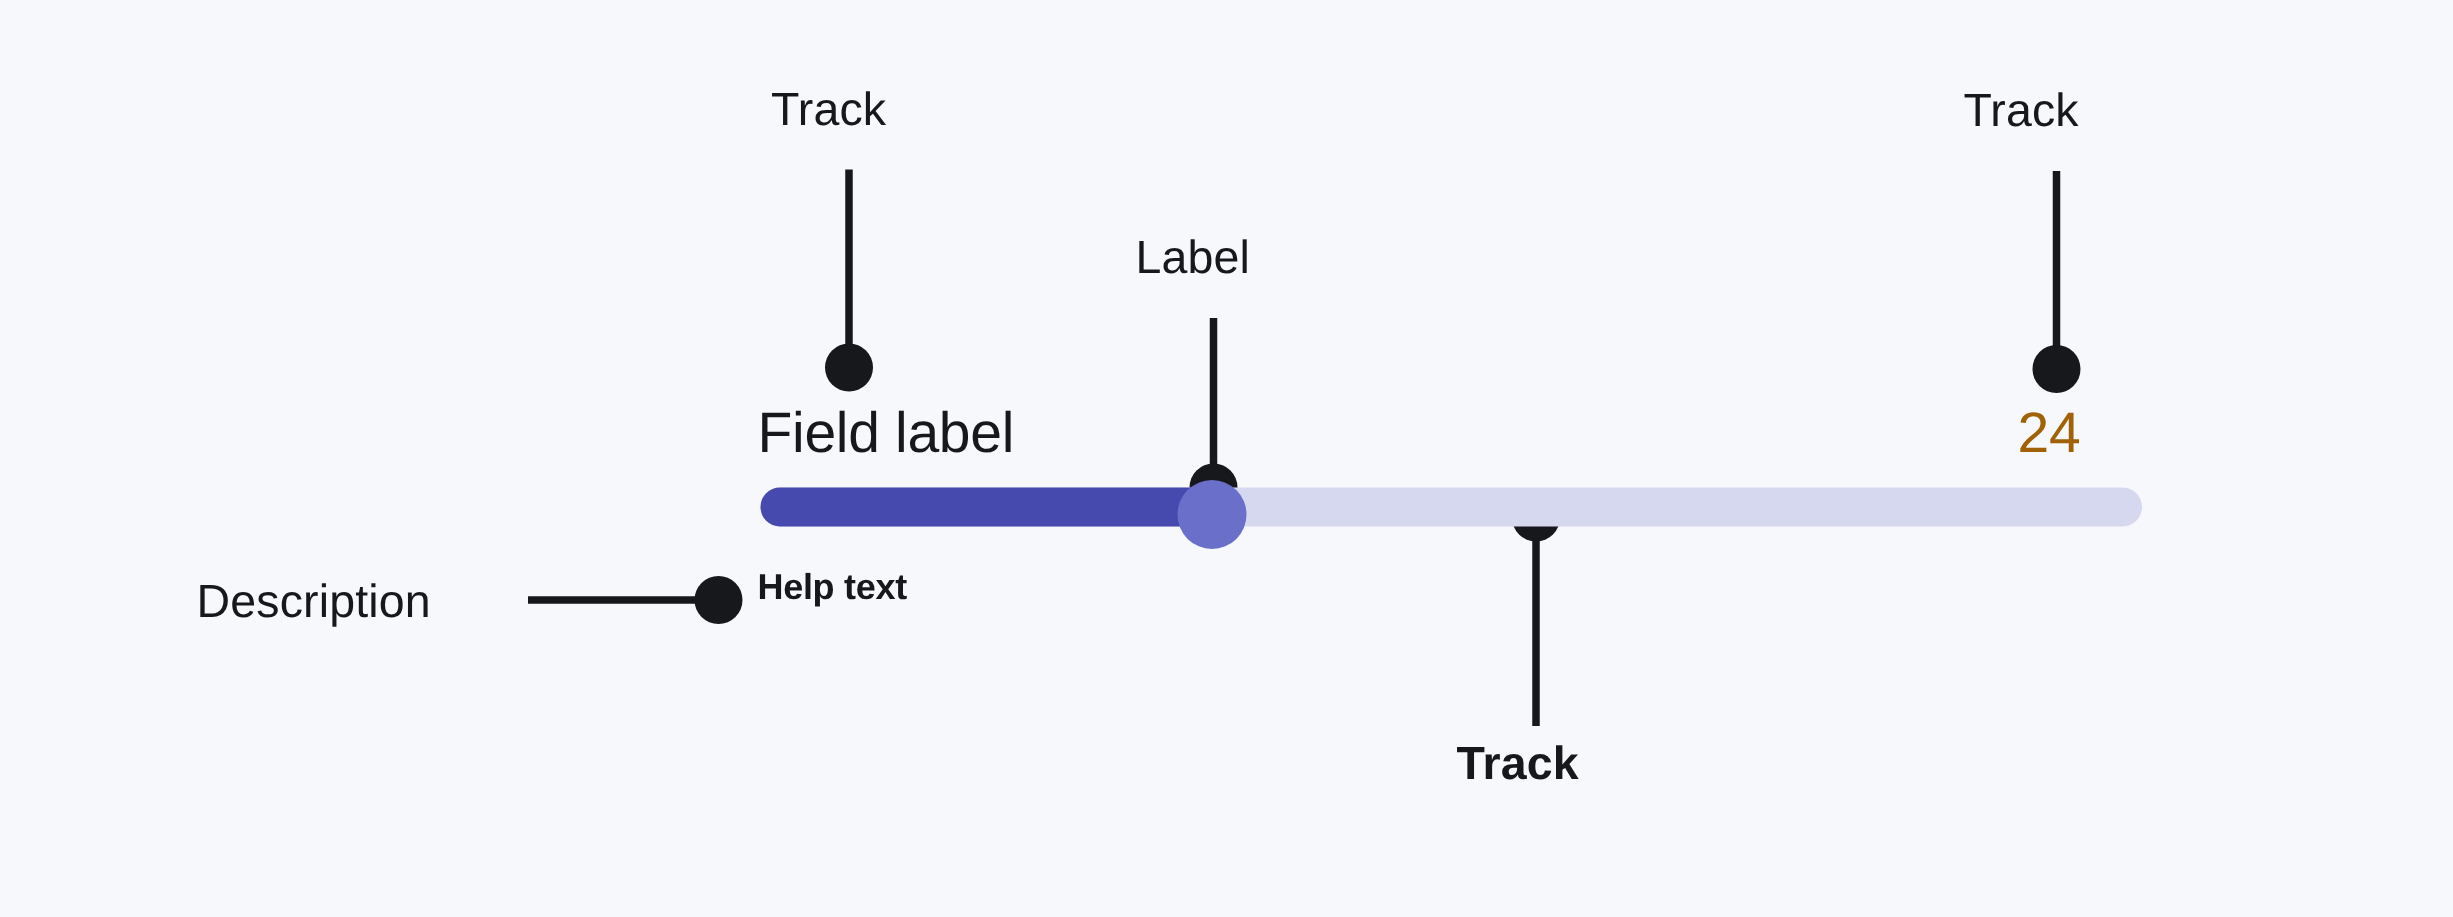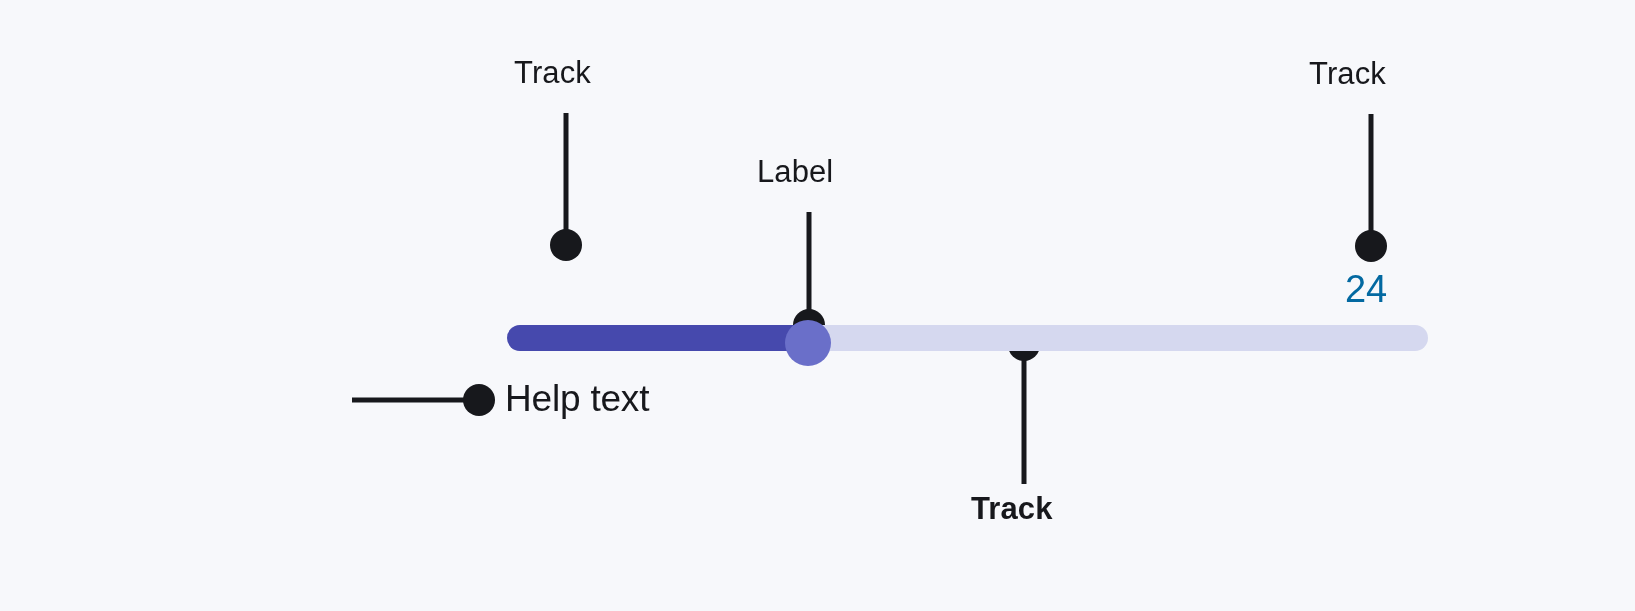--- a/index.html
+++ b/index.html
@@ -45,21 +45,21 @@
     color: #17181c;
     white-space: nowrap;
     letter-spacing: -0.2px;
   }
   .output-value {
     position: absolute;
     left: 1345px;
     top: 268px;
     font-size: 38px;
     font-weight: 400;
-    color: #0369a1;
+    color: #a16207;
     white-space: nowrap;
     letter-spacing: -0.2px;
   }
   .slider-track {
     position: absolute;
     left: 507px;
     top: 325px;
     width: 921px;
     height: 26px;
     background: #d5d8ef;
@@ -80,22 +80,22 @@
     top: 320px;
     width: 46px;
     height: 46px;
     background: #6a6fc9;
     border-radius: 50%;
   }
   .help-text {
     position: absolute;
     left: 505px;
     top: 378px;
-    font-size: 37px;
-    font-weight: 400;
+    font-size: 24px;
+    font-weight: 700;
     color: #17181c;
     white-space: nowrap;
     letter-spacing: -0.2px;
   }
 </style>
 </head>
 <body>
 
 <div id="stage">
 
@@ -118,21 +118,23 @@
   </svg>
 
   <div class="anno-label" style="left:514px; top:55px;">Track</div>
 
   <div class="anno-label" style="left:757px; top:154px;">Label</div>
 
   <div class="anno-label" style="left:1309px; top:56px;">Track</div>
 
   <div class="anno-label" style="left:971px; top:491px;font-weight:bold;">Track</div>
 
+  <div class="anno-label" style="left:131px; top:383px;">Description</div>
 
+  <div class="field-label">Field label</div>
 
   <div class="output-value">24</div>
 
   <div class="slider-track">
     <div class="slider-fill"></div>
   </div>
 
   <div class="slider-thumb"></div>
 
   <div class="help-text">Help text</div>

